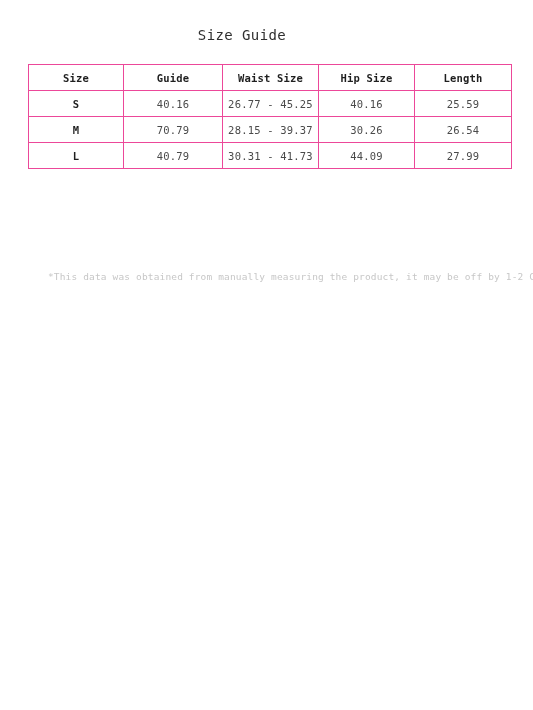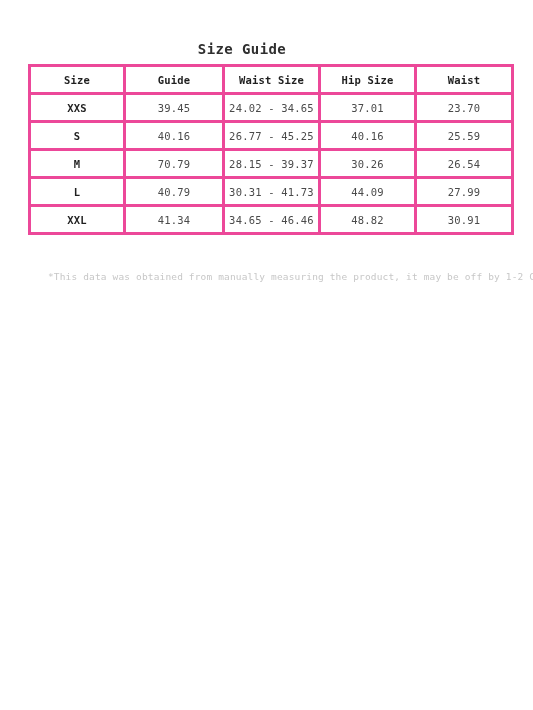--- a/index.html
+++ b/index.html
@@ -12,46 +12,46 @@
     height: 710px;
     position: relative;
     overflow: hidden;
     font-family: "DejaVu Sans Mono", "Liberation Mono", monospace;
     -webkit-font-smoothing: antialiased;
   }
 
   
   .page-title {
     position: absolute;
-    top: 40px;
+    top: 26px;
     left: 0;
     width: 484px;
     text-align: center;
     font-size: 14px;
     line-height: 18px;
     letter-spacing: 0.4px;
     color: #2f2f2f;
-    font-weight: 700;
+    font-weight: 400;
   }
 
   
   .size-table-wrap {
     position: absolute;
     left: 28px;
     top: 64px;
     width: 483px;
   }
   table.size-table {
     border-collapse: collapse;
     width: 483px;
     table-layout: fixed;
   }
   table.size-table th,
   table.size-table td {
-    border: 3px solid #ec4899;
+    border: 1px solid #ec4899;
     height: 25px;
     padding: 0 2px;
     text-align: center;
     vertical-align: middle;
     font-size: 10.5px;
     line-height: 14px;
     letter-spacing: 0.2px;
     white-space: nowrap;
   }
   table.size-table th {
@@ -100,31 +100,24 @@
       <col class="c-waist">
       <col class="c-hip">
       <col class="c-thigh">
     </colgroup>
     <thead>
       <tr>
         <th>Size</th>
         <th>Guide</th>
         <th>Waist Size</th>
         <th>Hip Size</th>
-        <th>Waist</th>
+        <th>Length</th>
       </tr>
     </thead>
     <tbody>
-      <tr>
-        <td class="size-cell">XXS</td>
-        <td>39.45</td>
-        <td>24.02 - 34.65</td>
-        <td>37.01</td>
-        <td>23.70</td>
-      </tr>
       <tr>
         <td class="size-cell">S</td>
         <td>40.16</td>
         <td>26.77 - 45.25</td>
         <td>40.16</td>
         <td>25.59</td>
       </tr>
       <tr>
         <td class="size-cell">M</td>
         <td>70.79</td>
@@ -132,24 +125,17 @@
         <td>30.26</td>
         <td>26.54</td>
       </tr>
       <tr>
         <td class="size-cell">L</td>
         <td>40.79</td>
         <td>30.31 - 41.73</td>
         <td>44.09</td>
         <td>27.99</td>
       </tr>
-      <tr>
-        <td class="size-cell">XXL</td>
-        <td>41.34</td>
-        <td>34.65 - 46.46</td>
-        <td>48.82</td>
-        <td>30.91</td>
-      </tr>
     </tbody>
   </table>
 </div>
 
 <div class="footnote">*This data was obtained from manually measuring the product, it may be off by 1-2 CM.</div>
 
 </body></html>

